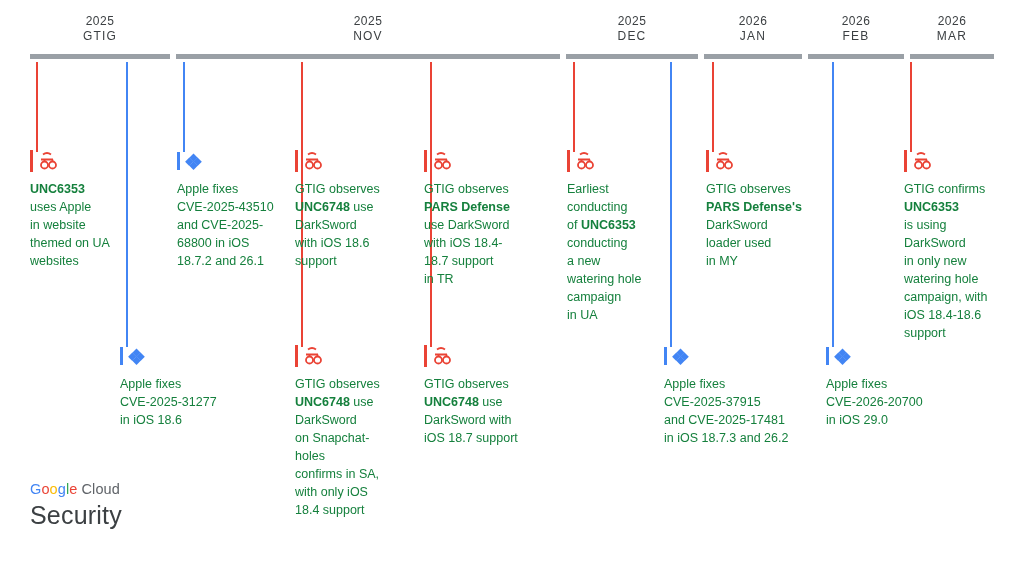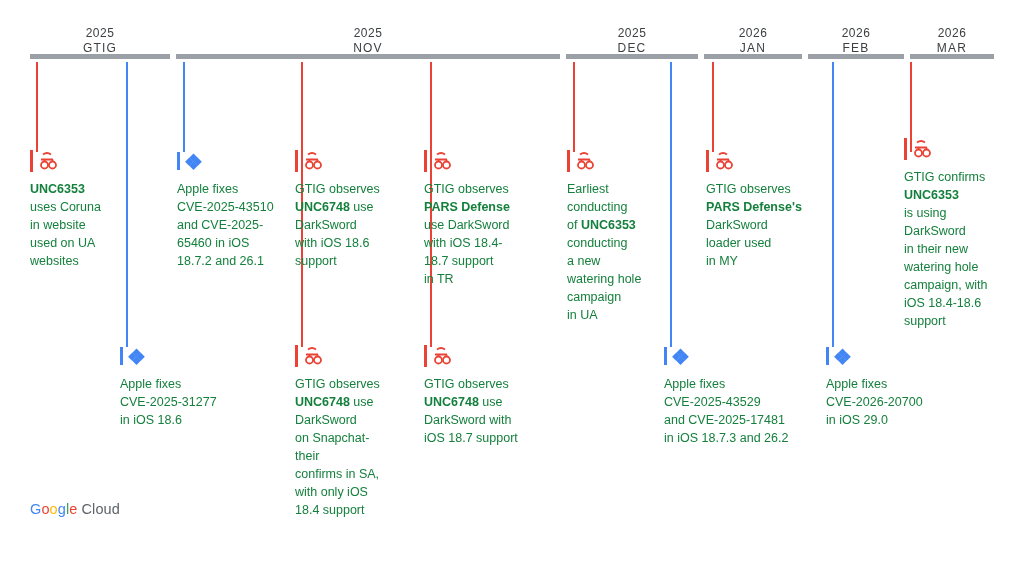--- a/index.html
+++ b/index.html
@@ -33,21 +33,20 @@
     text-align: center;
     font-size: 12px;
     line-height: 15px;
     letter-spacing: 1.2px;
     color: #3c4043;
     top: 14px;
   }
   .axis-label .yr {
     display: block;
     letter-spacing: 0.5px;
-    margin-top: 12px;
   }
   .axis-label .mo {
     display: block;
   }
 
   
   .stem {
     position: absolute;
     width: 2px;
   }
@@ -68,21 +67,21 @@
     font-size: 12.5px;
     line-height: 18px;
     color: #15803d;
   }
   .event .text b { font-weight: bold; }
 
   
   .logo {
     position: absolute;
     left: 30px;
-    top: 500px;
+    top: 480px;
   }
   .logo-top {
     font-size: 14.5px;
     line-height: 18px;
     letter-spacing: 0.1px;
     white-space: nowrap;
   }
   .logo-top .g1 { color: #4285f4; }
   .logo-top .g2 { color: #ea4335; }
   .logo-top .g3 { color: #fbbc04; }
@@ -155,44 +154,44 @@
         <g fill="none" stroke="#ea4335" stroke-width="1.8">
           <path d="M11 9.5 h12 M13 4.5 q4 -3 8 0"></path>
           <circle cx="14.5" cy="15" r="3.5"></circle>
           <circle cx="22.5" cy="15" r="3.5"></circle>
           <path d="M14.5 9.5 v2 M22.5 9.5 v2"></path>
         </g>
       </svg>
     </div>
     <div class="text">
       <b>UNC6353</b><br>
-      <span>uses Coruna</span><br>
+      <span>uses Apple</span><br>
       <span>in website</span><br>
-      <span>used on UA</span><br>
+      <span>themed on UA</span><br>
       <span>websites</span>
     </div>
   </div>
 
   <div class="event" style="left:177px; top:150px; width:104px;">
     <div class="icon">
       <svg width="34" height="22" viewBox="0 0 34 22">
         <rect x="0" y="2" width="3" height="18" fill="#4285f4"></rect>
         <g fill="#4285f4">
           <path d="M16.5 3.5 l4.2 4.2 -4.2 4.2 -4.2 -4.2 z"></path>
           <path d="M16.5 11.6 l4.2 4.2 -4.2 4.2 -4.2 -4.2 z"></path>
           <path d="M20.6 7.6 l4.2 4.2 -4.2 4.2 -4.2 -4.2 z"></path>
           <path d="M12.3 7.6 l4.2 4.2 -4.2 4.2 -4.2 -4.2 z"></path>
         </g>
       </svg>
     </div>
     <div class="text">
       <span>Apple fixes</span><br>
       <span>CVE-2025-43510</span><br>
       <span>and CVE-2025-</span><br>
-      <span>65460 in iOS</span><br>
+      <span>68800 in iOS</span><br>
       <span>18.7.2 and 26.1</span>
     </div>
   </div>
 
   <div class="event" style="left:295px; top:150px; width:104px;">
     <div class="icon">
       <svg width="34" height="22" viewBox="0 0 34 22">
         <rect x="0" y="0" width="3" height="22" fill="#ea4335"></rect>
         <g fill="none" stroke="#ea4335" stroke-width="1.8">
           <path d="M11 9.5 h12 M13 4.5 q4 -3 8 0"></path>
@@ -271,38 +270,38 @@
     </div>
     <div class="text">
       <span>GTIG observes</span><br>
       <b>PARS Defense's</b><br>
       <span>DarkSword</span><br>
       <span>loader used</span><br>
       <span>in MY</span>
     </div>
   </div>
 
-  <div class="event" style="left:904px; top:138px; width:104px;">
+  <div class="event" style="left:904px; top:150px; width:104px;">
     <div class="icon">
       <svg width="34" height="22" viewBox="0 0 34 22">
         <rect x="0" y="0" width="3" height="22" fill="#ea4335"></rect>
         <g fill="none" stroke="#ea4335" stroke-width="1.8">
           <path d="M11 9.5 h12 M13 4.5 q4 -3 8 0"></path>
           <circle cx="14.5" cy="15" r="3.5"></circle>
           <circle cx="22.5" cy="15" r="3.5"></circle>
           <path d="M14.5 9.5 v2 M22.5 9.5 v2"></path>
         </g>
       </svg>
     </div>
     <div class="text">
       <span>GTIG confirms</span><br>
       <b>UNC6353</b><br>
       <span>is using</span><br>
       <span>DarkSword</span><br>
-      <span>in their new</span><br>
+      <span>in only new</span><br>
       <span>watering hole</span><br>
       <span>campaign, with</span><br>
       <span>iOS 18.4-18.6</span><br>
       <span>support</span>
     </div>
   </div>
 
   <div class="event" style="left:120px; top:345px; width:104px;">
     <div class="icon">
       <svg width="34" height="22" viewBox="0 0 34 22">
@@ -332,21 +331,21 @@
           <circle cx="22.5" cy="15" r="3.5"></circle>
           <path d="M14.5 9.5 v2 M22.5 9.5 v2"></path>
         </g>
       </svg>
     </div>
     <div class="text">
       <span>GTIG observes</span><br>
       <b>UNC6748</b><span> use</span><br>
       <span>DarkSword</span><br>
       <span>on Snapchat-</span><br>
-      <span>their</span><br>
+      <span>holes</span><br>
       <span>confirms in SA,</span><br>
       <span>with only iOS</span><br>
       <span>18.4 support</span>
     </div>
   </div>
 
   <div class="event" style="left:424px; top:345px; width:120px;">
     <div class="icon">
       <svg width="34" height="22" viewBox="0 0 34 22">
         <rect x="0" y="0" width="3" height="22" fill="#ea4335"></rect>
@@ -373,21 +372,21 @@
         <g fill="#4285f4">
           <path d="M16.5 3.5 l4.2 4.2 -4.2 4.2 -4.2 -4.2 z"></path>
           <path d="M16.5 11.6 l4.2 4.2 -4.2 4.2 -4.2 -4.2 z"></path>
           <path d="M20.6 7.6 l4.2 4.2 -4.2 4.2 -4.2 -4.2 z"></path>
           <path d="M12.3 7.6 l4.2 4.2 -4.2 4.2 -4.2 -4.2 z"></path>
         </g>
       </svg>
     </div>
     <div class="text">
       <span>Apple fixes</span><br>
-      <span>CVE-2025-43529</span><br>
+      <span>CVE-2025-37915</span><br>
       <span>and CVE-2025-17481</span><br>
       <span>in iOS 18.7.3 and 26.2</span>
     </div>
   </div>
 
   <div class="event" style="left:826px; top:345px; width:110px;">
     <div class="icon">
       <svg width="34" height="22" viewBox="0 0 34 22">
         <rect x="0" y="2" width="3" height="18" fill="#4285f4"></rect>
         <g fill="#4285f4">
@@ -403,15 +402,16 @@
       <span>CVE-2026-20700</span><br>
       <span>in iOS 29.0</span>
     </div>
   </div>
 
   <div class="logo">
     <div class="logo-top">
       <span class="g1">G</span><span class="g2">o</span><span class="g3">o</span><span class="g4">g</span><span class="g5">l</span><span class="g6">e</span>
       <span class="cloud">Cloud</span>
     </div>
+    <div class="logo-bottom">Security</div>
   </div>
 
 </div>
 
 </body></html>

